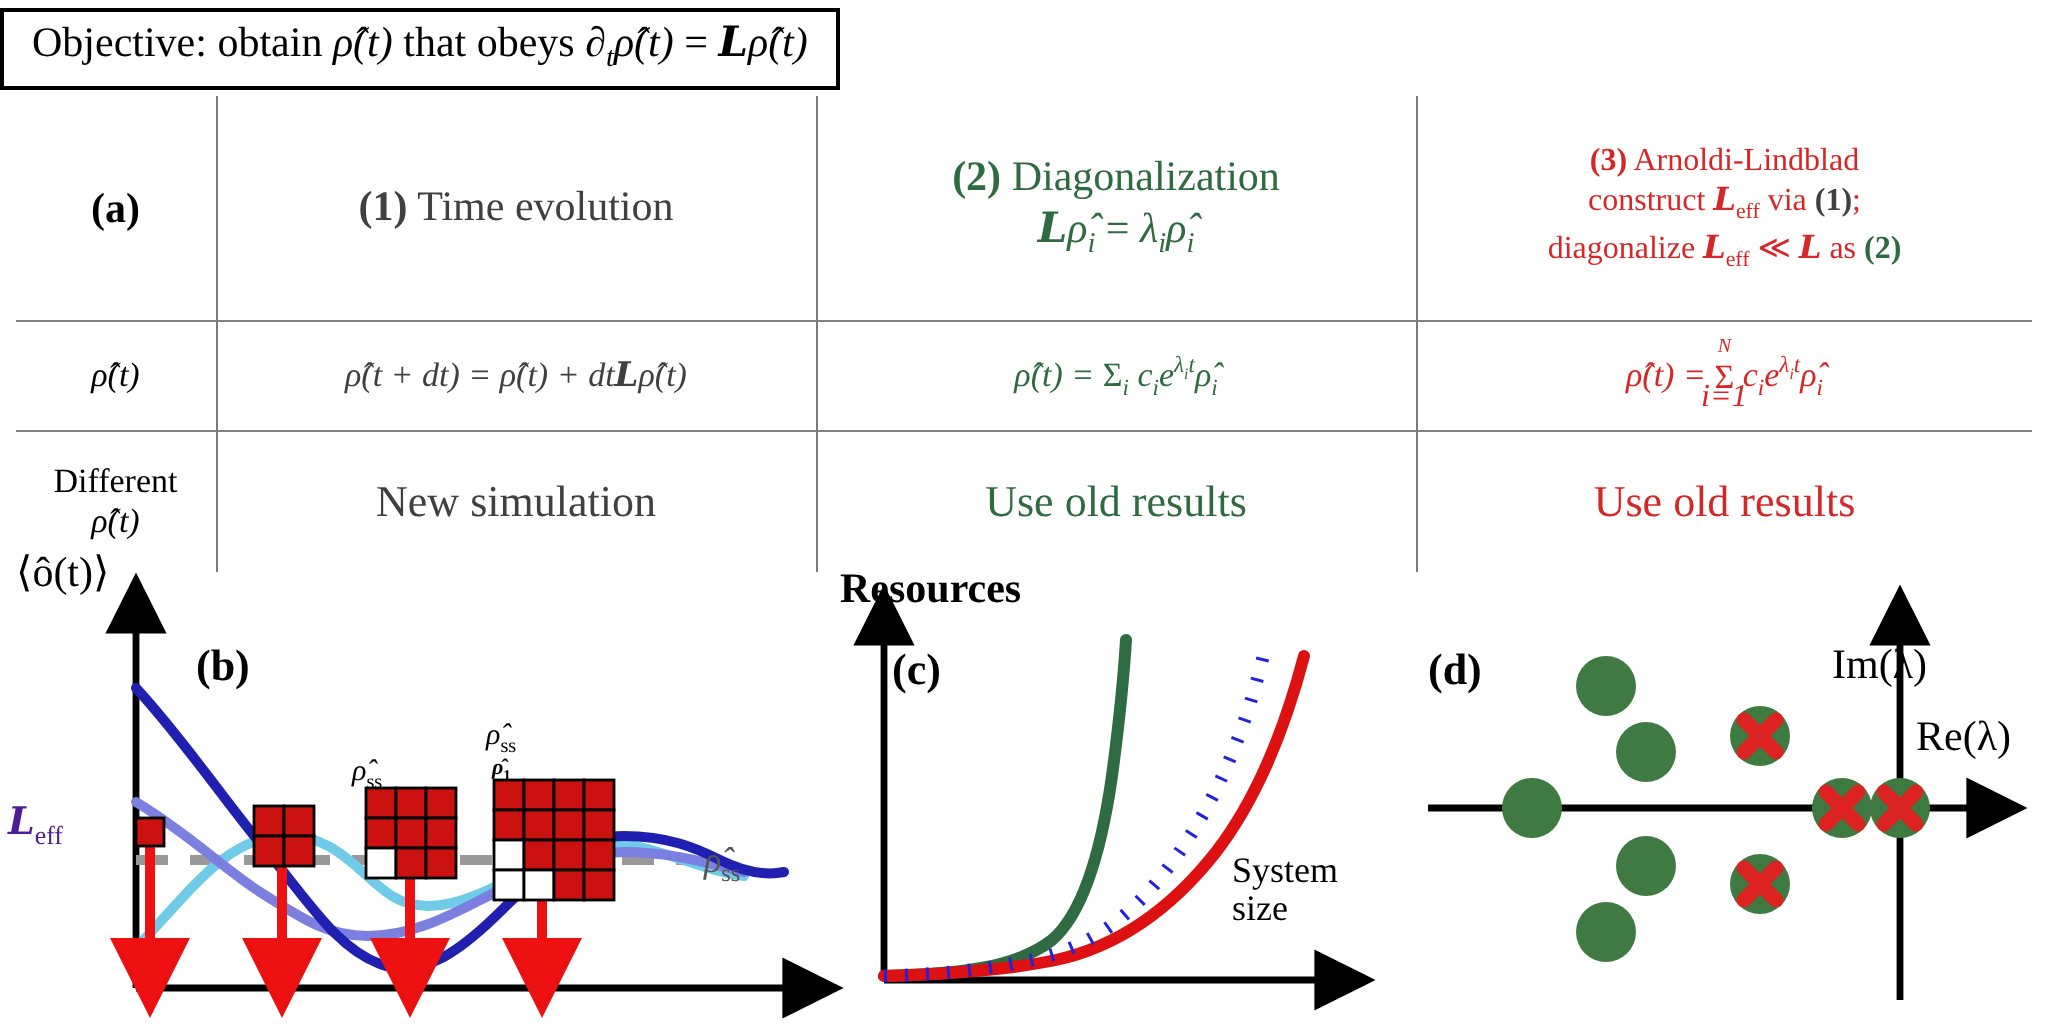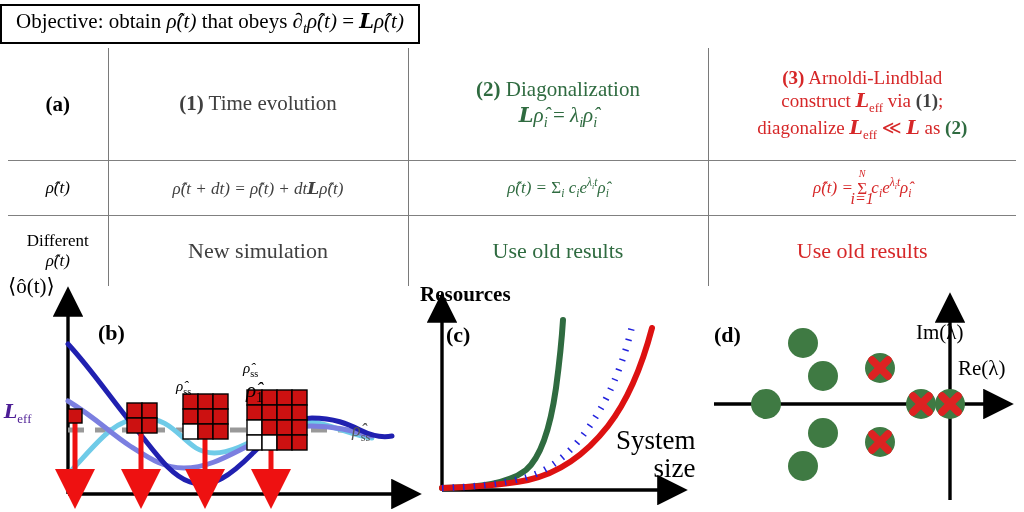--- a/index.html
+++ b/index.html
@@ -28,21 +28,21 @@
   .vline{border-left:1.4px solid #7a7a7a;}
   .hline{border-top:1.7px solid #808080;}
   .row-head td{height:104px;}
   .row-eq td{height:46px;}
   .row-diff td{height:62px;}
   .c-blue{color:#404040;}
   .c-green{color:#2f6b40;}
   .c-red{color:#d62728;}
   .lbl-a{font-size:21px;font-weight:bold;}
   .head-txt{font-size:21px;line-height:1.2;}
-  .head-txt-sm{font-size:19px;line-height:1.22;}
+  .head-txt-sm{font-size:16px;line-height:1.22;}
   .eq-txt{font-size:17px;}
   .diff-txt{font-size:22px;}
   .rowlbl{font-size:17px;line-height:1.2;}
   sub{font-size:.68em;}
   sup{font-size:.68em;}
   .mi{font-style:italic;}
   .scr{font-family:"DejaVu Serif", serif;font-style:italic;font-weight:bold;}
 
   
   .panel{position:absolute;}
@@ -161,21 +161,21 @@
     <div class="axlabel" style="left:352px;top:142px;font-size:18px;color:#555;">
       <span class="mi">ρ̂</span><sub>ss</sub>
     </div>
 
     <div style="position:absolute;left:176px;top:100px;font-size:15px;">
       <span class="mi">ρ̂</span><sub>ss</sub>
     </div>
     <div style="position:absolute;left:243px;top:82px;font-size:15px;">
       <span class="mi">ρ̂</span><sub>ss</sub>
     </div>
-    <div style="position:absolute;left:246px;top:100px;font-size:21px;">
+    <div style="position:absolute;left:246px;top:100px;font-size:11px;font-weight:bold;">
       <span class="mi">ρ̂</span><sub>1</sub>
     </div>
 
     <svg width="440" height="234" viewBox="0 0 440 234">
       <defs>
         <marker id="bArrowHead" markerWidth="9" markerHeight="9" refX="2" refY="4.5" orient="auto">
           <polygon points="0,0 9,4.5 0,9" fill="#000"></polygon>
         </marker>
         <marker id="redArrowHead" markerWidth="8" markerHeight="8" refX="3" refY="4" orient="auto">
           <polygon points="0,0 8,4 0,8" fill="#ee1111"></polygon>
@@ -245,21 +245,21 @@
         <rect x="277" y="157" width="15" height="15" fill="#cc1111" stroke="#000" stroke-width="1.4"></rect>
         <rect x="292" y="157" width="15" height="15" fill="#cc1111" stroke="#000" stroke-width="1.4"></rect>
       </g>
     </svg>
   </div>
 
   <div class="panel" style="left:420px;top:278px;width:280px;height:234px;">
 
     <div class="axlabel" style="left:0px;top:4px;font-size:21px;font-weight:bold;">Resources</div>
     <div class="plabel" style="left:26px;top:44px;">(c)</div>
-    <div class="axlabel" style="left:196px;top:148px;font-size:27px;line-height:1.05;text-align:right;">
+    <div class="axlabel" style="left:196px;top:148px;font-size:18px;line-height:1.05;text-align:left;">
       <div>System</div>
       <div>size</div>
     </div>
 
     <svg width="280" height="234" viewBox="0 0 280 234">
       <defs>
         <marker id="cArrowHead" markerWidth="9" markerHeight="9" refX="2" refY="4.5" orient="auto">
           <polygon points="0,0 9,4.5 0,9" fill="#000"></polygon>
         </marker>
       </defs>

